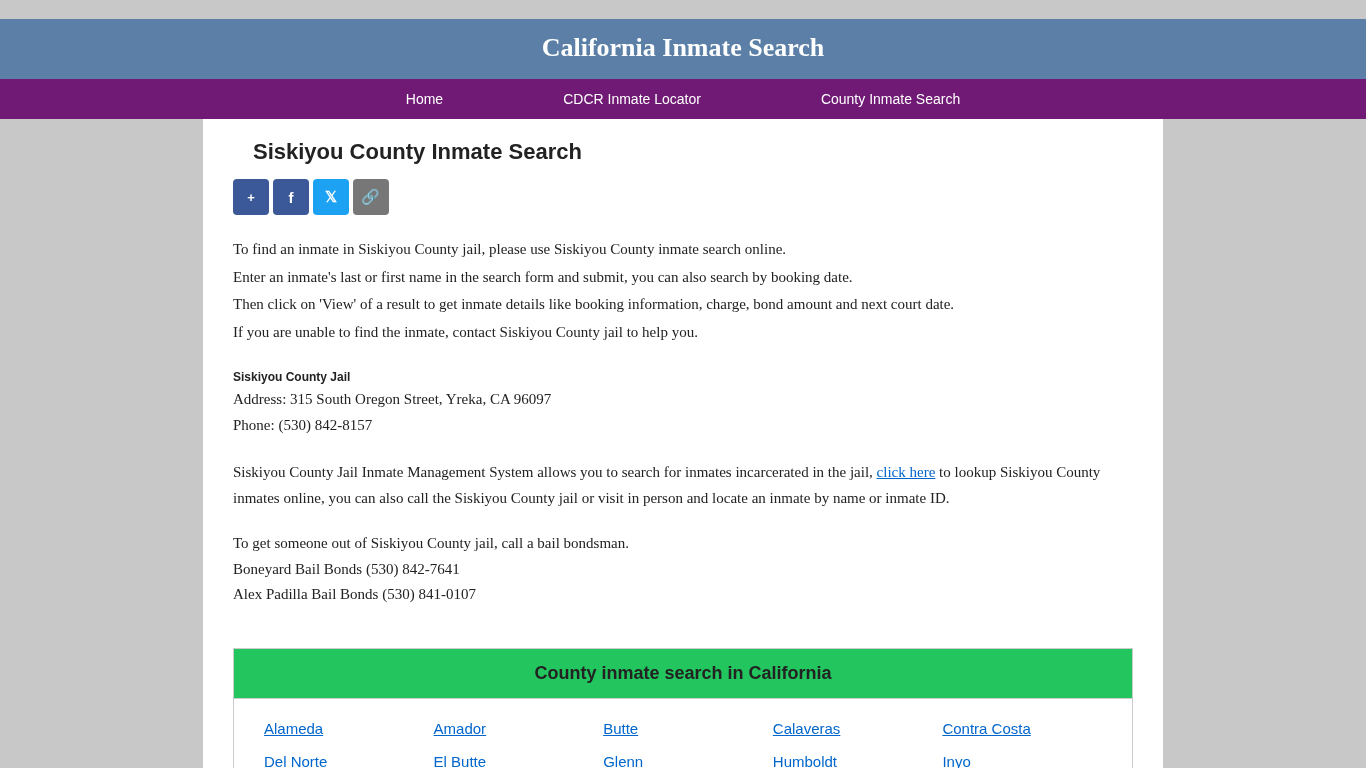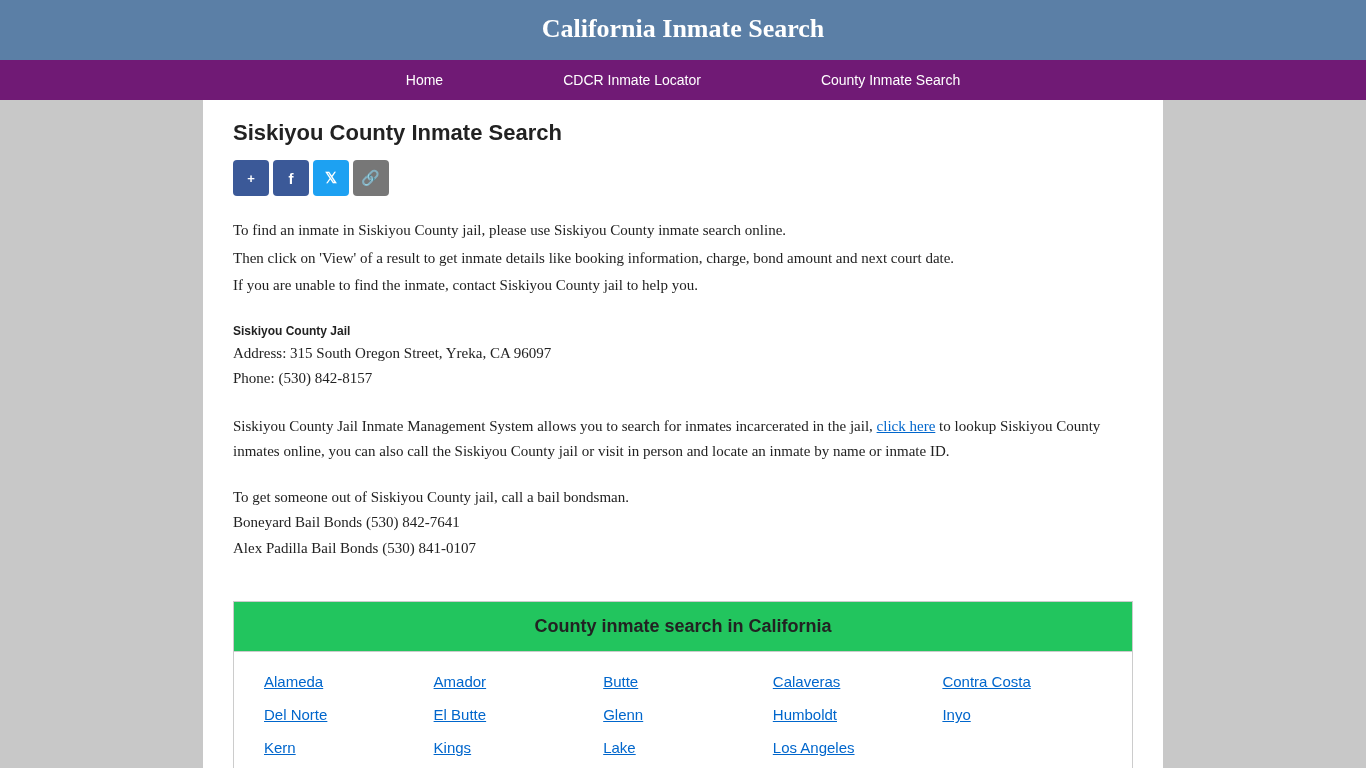--- a/index.html
+++ b/index.html
@@ -6,20 +6,21 @@
     body {
       font-family: Georgia, 'Times New Roman', serif;
       font-size: 15px;
       background: #c8c8c8;
       color: #222;
     }
     #header {
       background: #5b7fa6;
       text-align: center;
       padding: 14px 20px 16px;
+      margin-top: 19px;
     }
     #header h1 {
       color: #fff;
       font-size: 26px;
       font-weight: bold;
       font-family: Georgia, serif;
     }
     #nav {
       background: #701a75;
       display: flex;
@@ -39,20 +40,21 @@
       margin: 0 auto;
       background: #fff;
       min-height: 600px;
       padding: 20px 30px 30px;
     }
     #page-title {
       font-size: 22px;
       font-weight: bold;
       margin-bottom: 14px;
       font-family: Arial, sans-serif;
+      margin-left: 20px;
     }
     .share-buttons {
       display: flex;
       gap: 4px;
       margin-bottom: 22px;
     }
     .share-btn {
       width: 36px;
       height: 36px;
       border-radius: 4px;
@@ -147,20 +149,21 @@
 
   <div class="share-buttons">
     <button class="share-btn share">+</button>
     <button class="share-btn facebook">f</button>
     <button class="share-btn twitter">𝕏</button>
     <button class="share-btn link">🔗</button>
   </div>
 
   <div class="intro-text">
     <p>To find an inmate in Siskiyou County jail, please use Siskiyou County inmate search online.</p>
+    <p>Enter an inmate's last or first name in the search form and submit, you can also search by booking date.</p>
     <p>Then click on 'View' of a result to get inmate details like booking information, charge, bond amount and next court date.</p>
     <p>If you are unable to find the inmate, contact Siskiyou County jail to help you.</p>
   </div>
 
   <div class="jail-info">
     <p class="jail-name">Siskiyou County Jail</p>
     <p>Address: 315 South Oregon Street, Yreka, CA 96097</p>
     <p>Phone: (530) 842-8157</p>
   </div>
 

